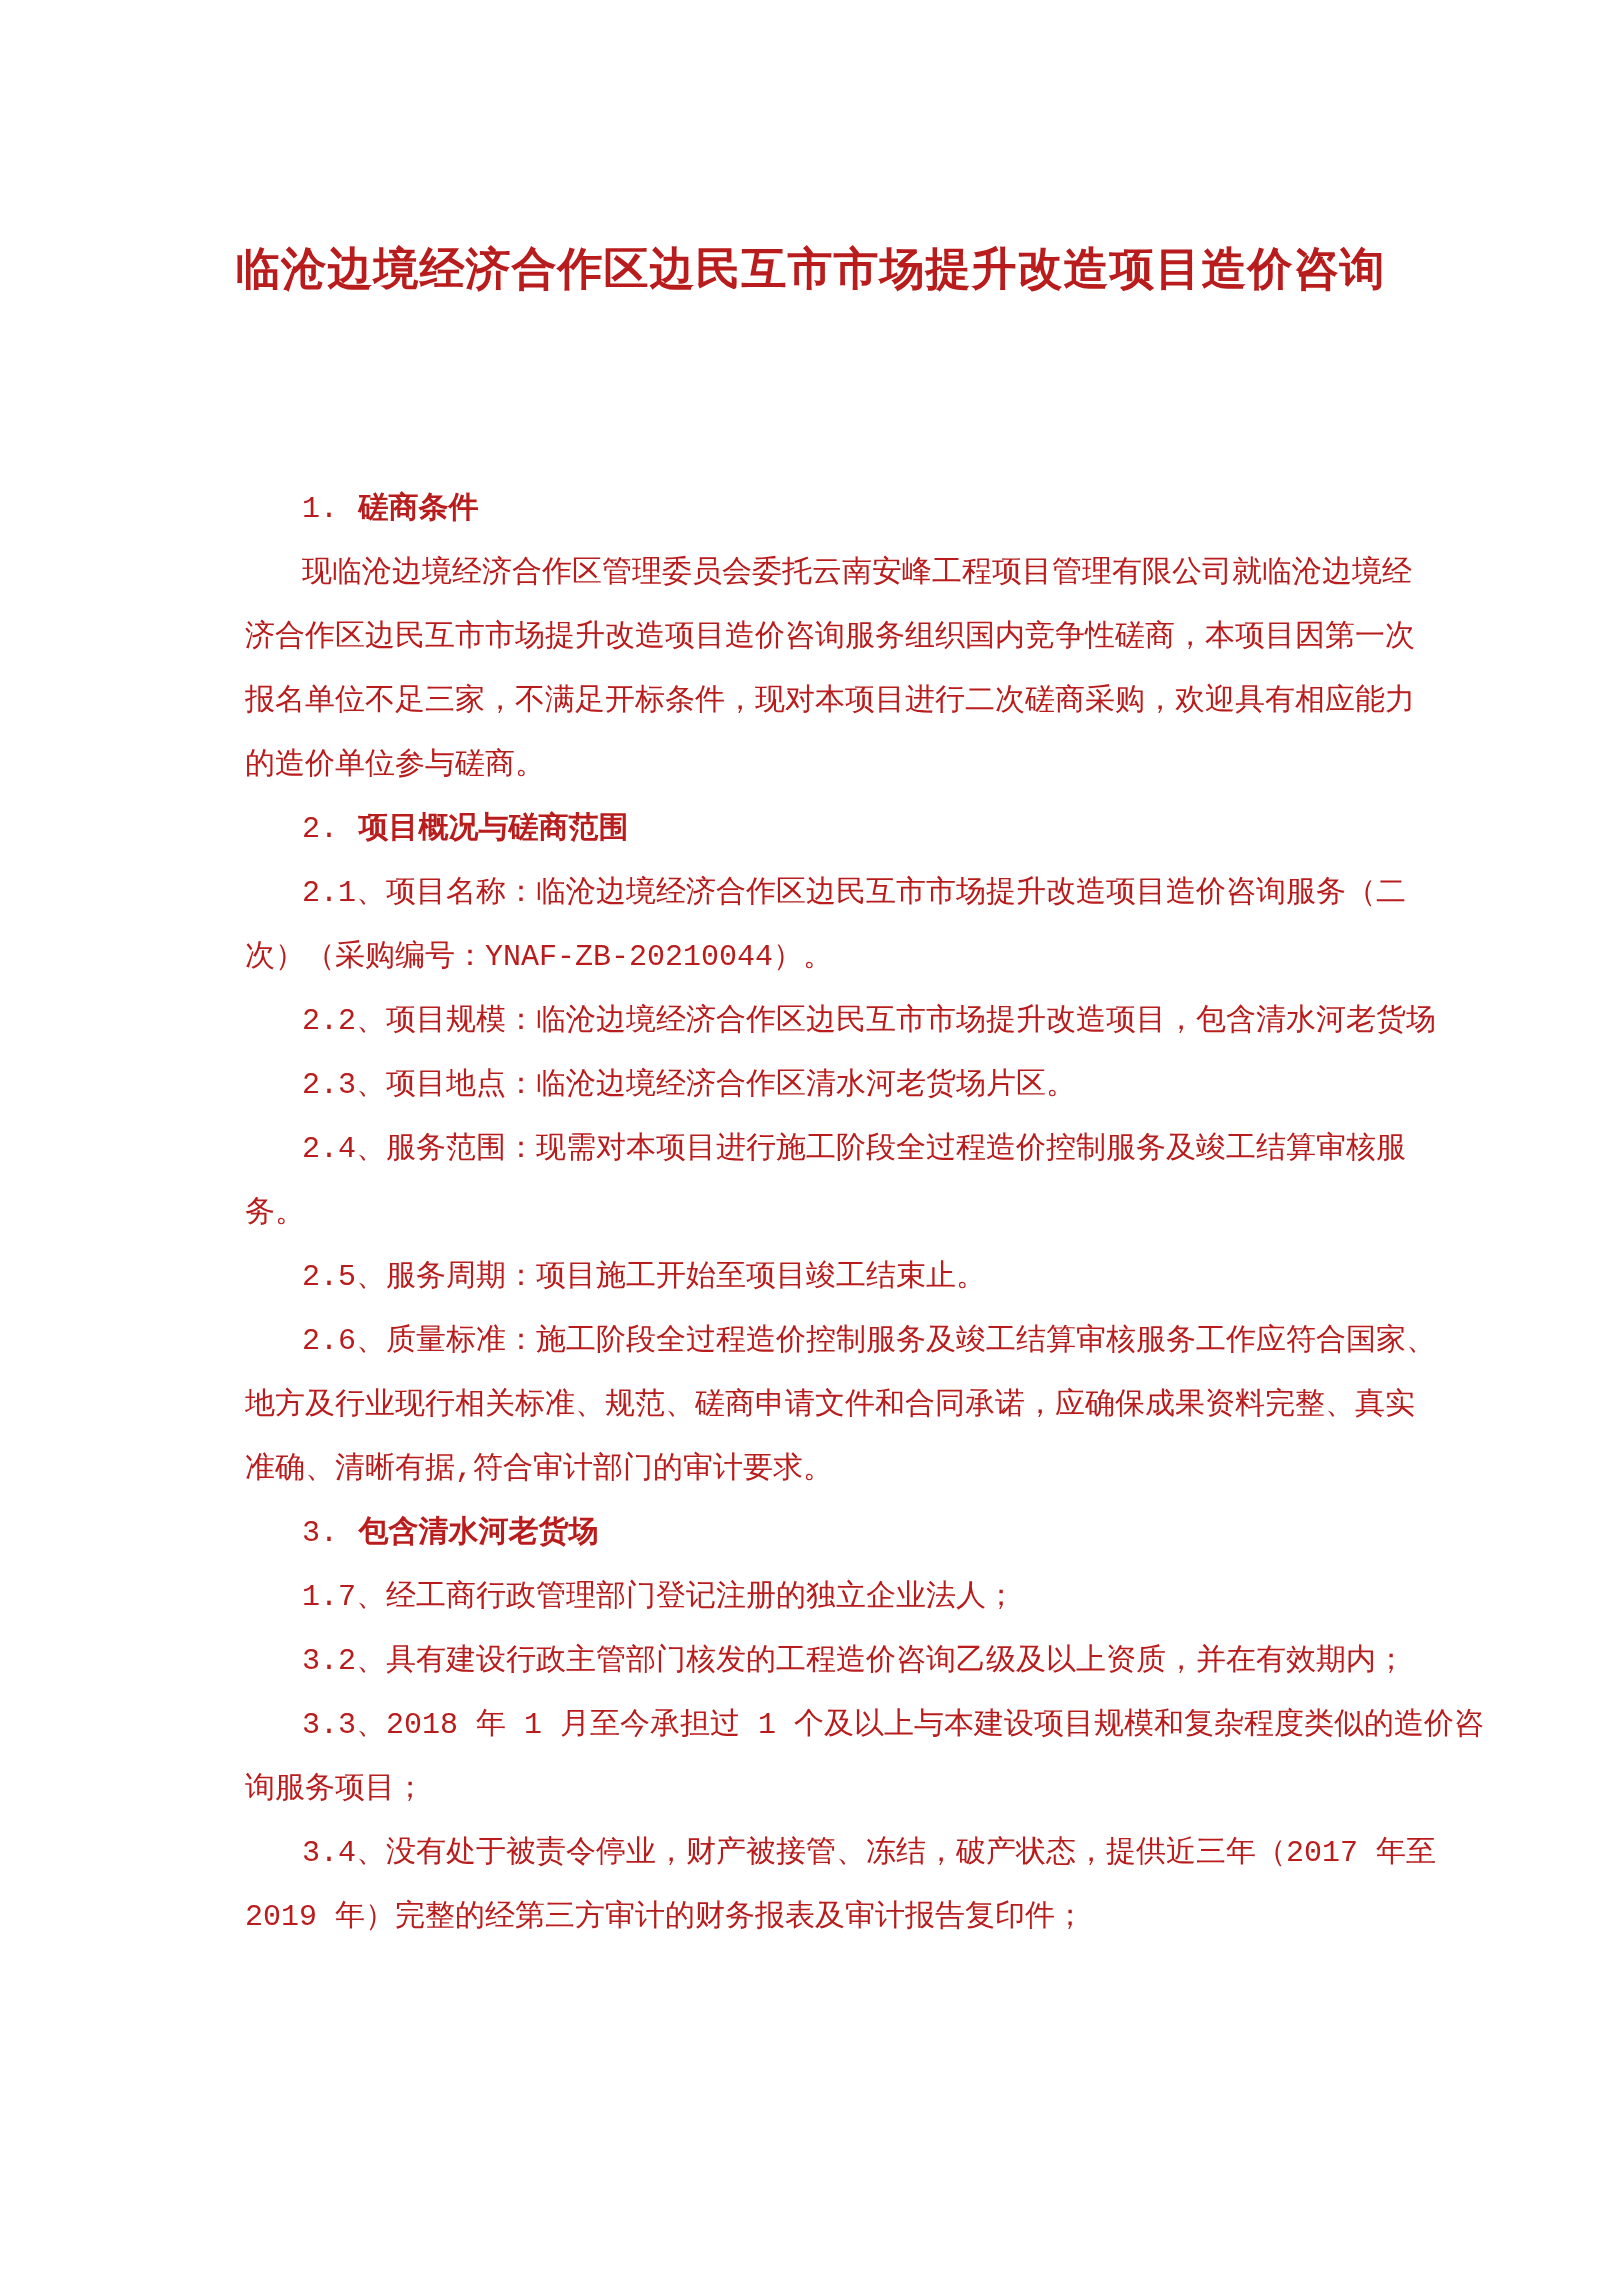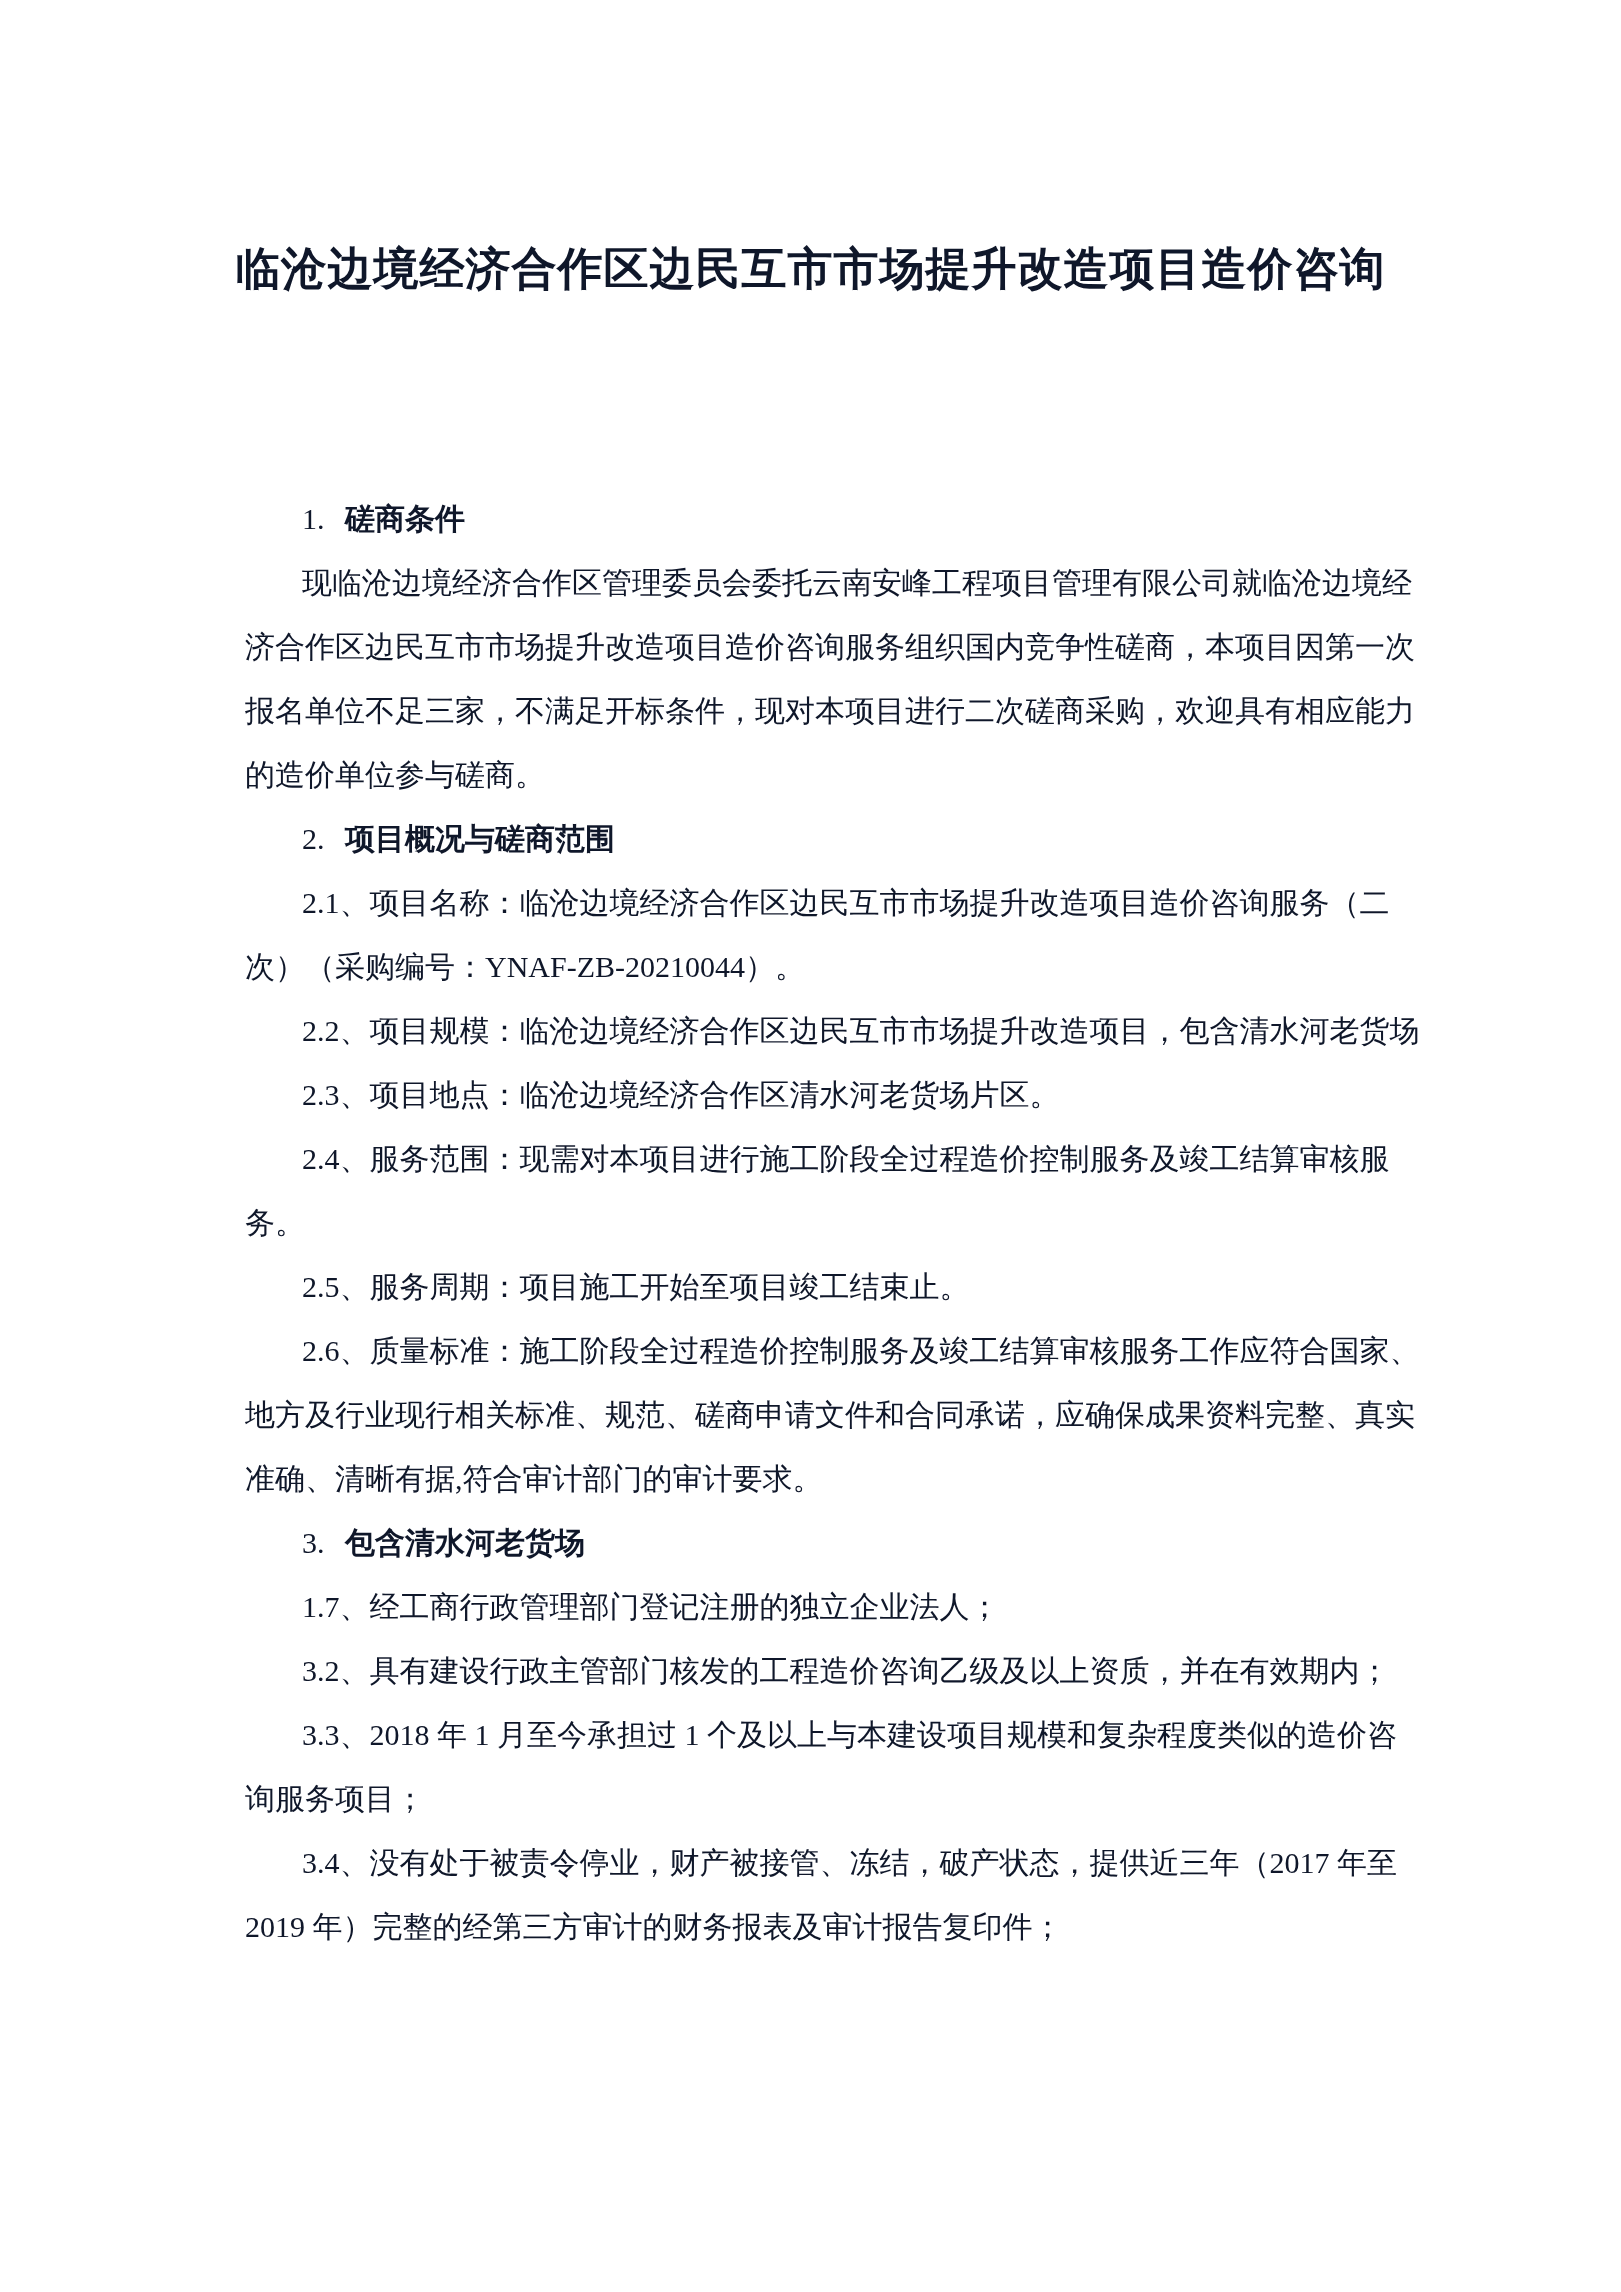--- a/index.html
+++ b/index.html
@@ -5,43 +5,44 @@
   html, body {
     margin: 0;
     padding: 0;
     background: #ffffff;
   }
   .page {
     position: relative;
     width: 1621px;
     height: 2293px;
     background: #ffffff;
-    color: #0f172a;
+    color: #b91c1c;
     font-family: "Liberation Serif", "DejaVu Serif", serif;
     overflow: hidden;
   }
   .title-block {
     position: absolute;
     top: 224px;
     left: 0;
     width: 1621px;
     text-align: center;
   }
   .title-line {
     font-size: 45px;
     font-weight: bold;
     line-height: 90px;
     letter-spacing: 1px;
     white-space: pre;
   }
   .content {
     position: absolute;
-    top: 487px;
+    top: 477px;
     left: 245px;
     width: 1147px;
+    font-family: Liberation Mono, monospace;
   }
   .bline {
     font-size: 30px;
     line-height: 64px;
     height: 64px;
     white-space: pre;
   }
   .indent {
     padding-left: 57px;
   }

